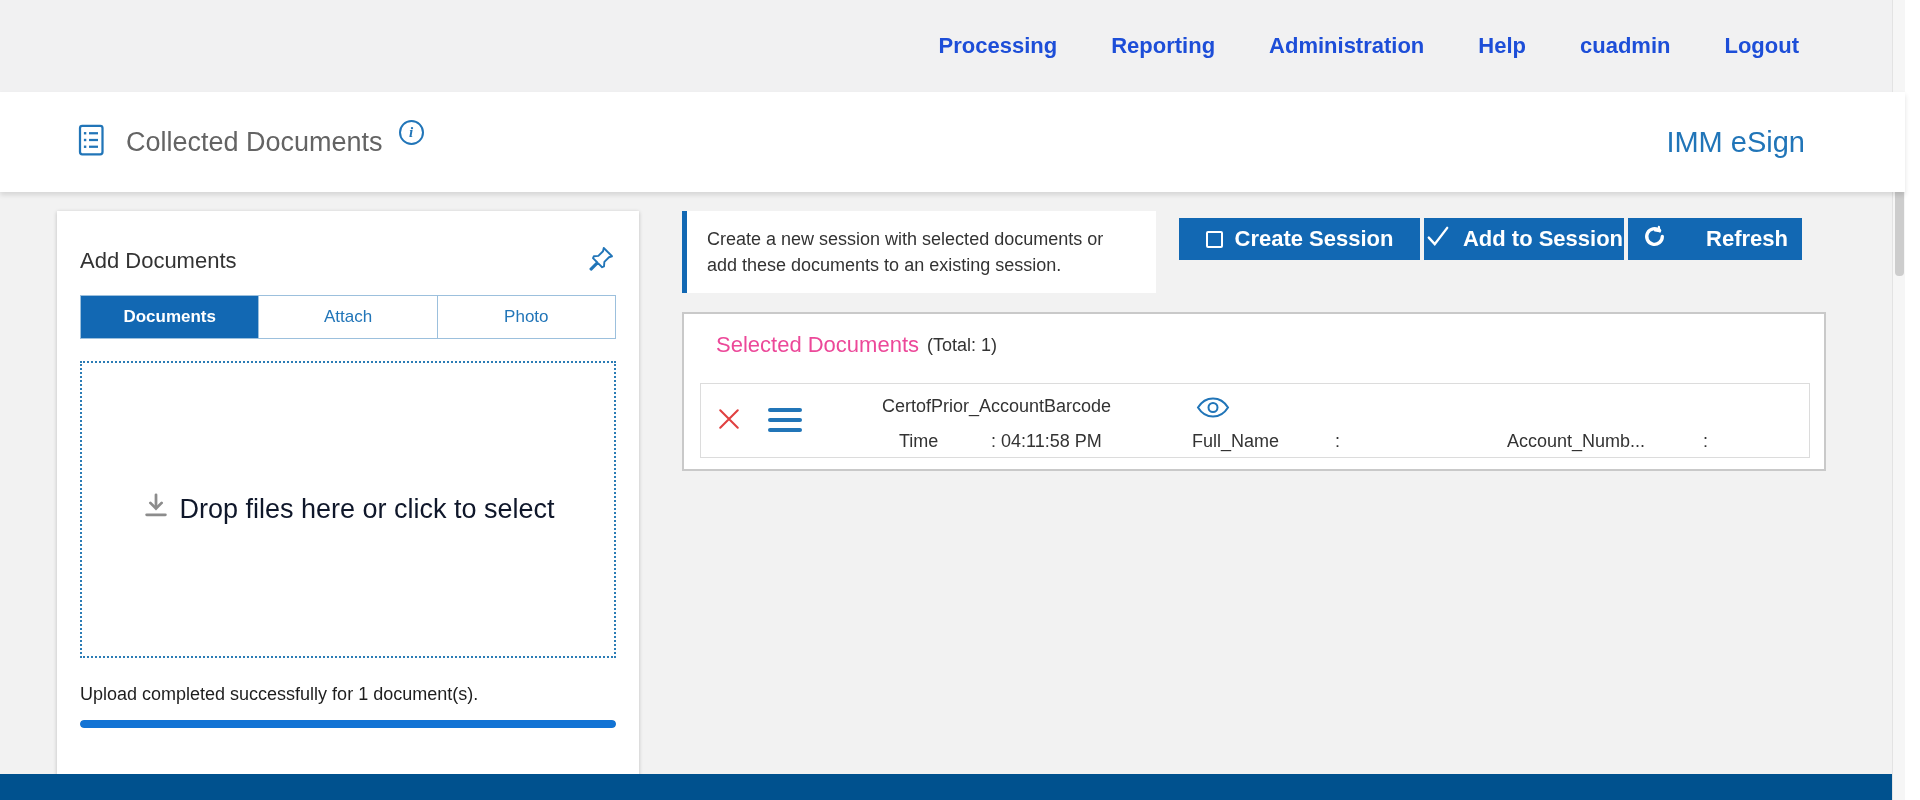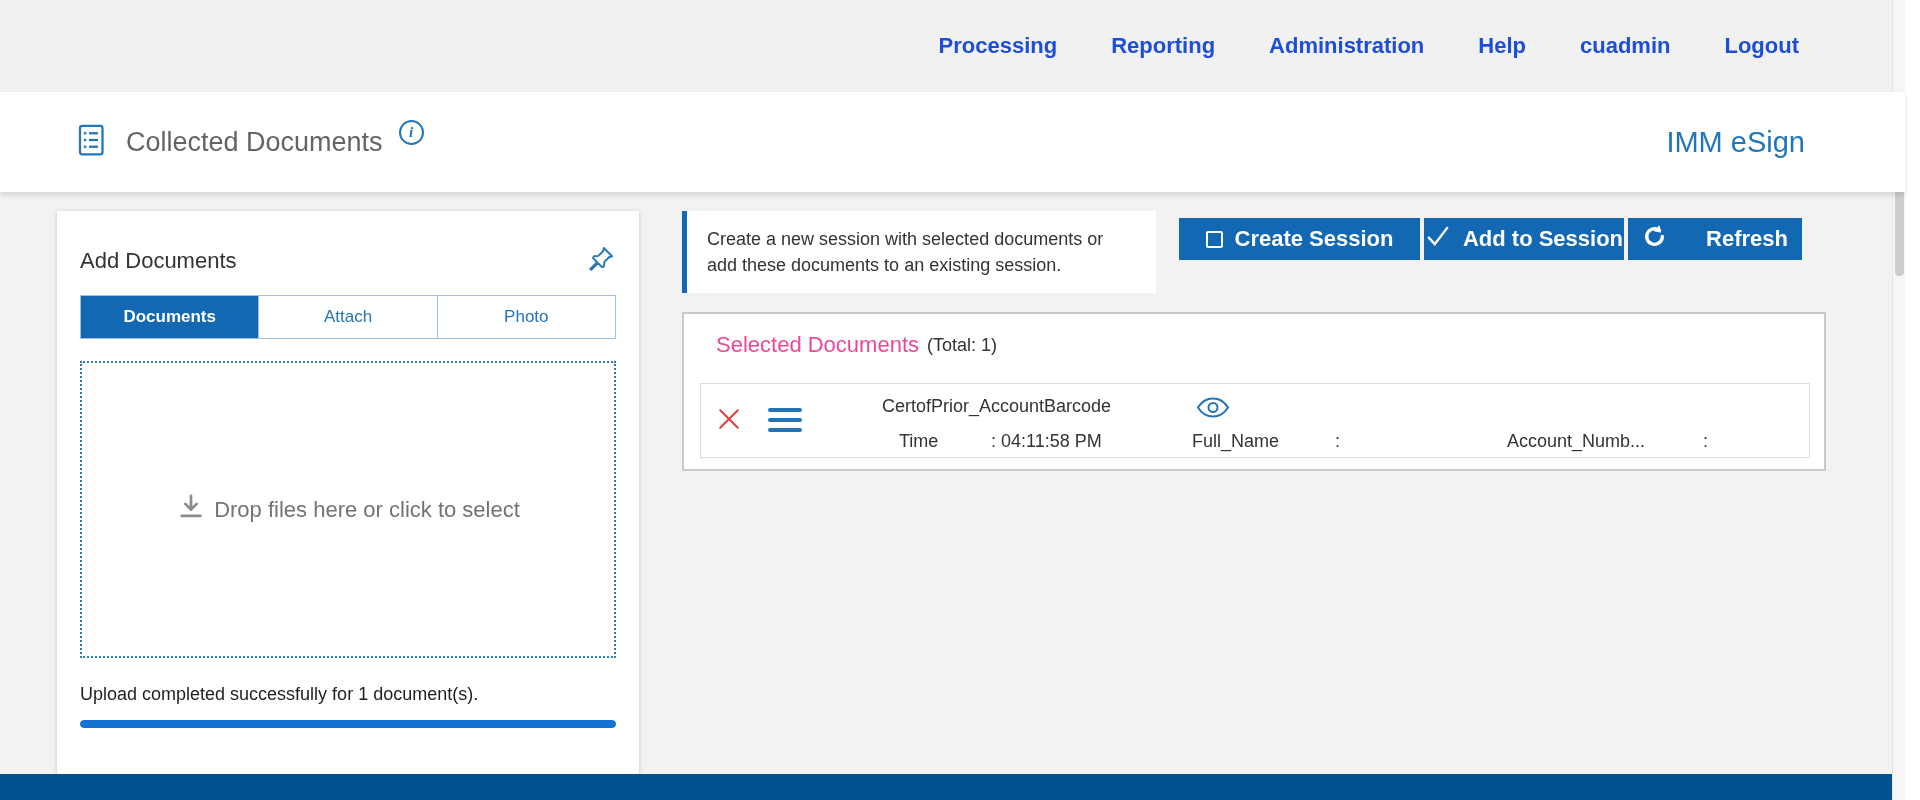--- a/index.html
+++ b/index.html
@@ -57,21 +57,21 @@
     font-size:17px; color:#2175b8; background:#ffffff; cursor:pointer;
     border-right:1px solid #9cc0dd;
   }
   .tab:last-child { border-right:none; }
   .tab.active { background:#1268b3; color:#ffffff; font-weight:bold; }
 
   .dropzone {
     margin-top:22px; height:297px;
     border:2px dotted #2b7cb5;
     display:flex; align-items:center; justify-content:center; gap:8px;
-    color:#737373; font-size:22px; cursor:pointer;
+    color:#0f172a; font-size:27px; cursor:pointer;
   }
   .upload-status { margin-top:26px; font-size:18px; color:#1e1e1e; }
   .progress-track { margin-top:15px; height:8px; border-radius:4px; background:#e4e4e4; overflow:hidden; }
   .progress-fill { height:100%; background:#1273d4; border-radius:4px; width:100%; }
 
   
   .note {
     position:absolute; left:682px; top:19px; width:474px; min-height:80px;
     background:#ffffff; border-left:5px solid #1268b3;
     padding:15px 20px; font-size:18px; color:#333333; line-height:1.45;

